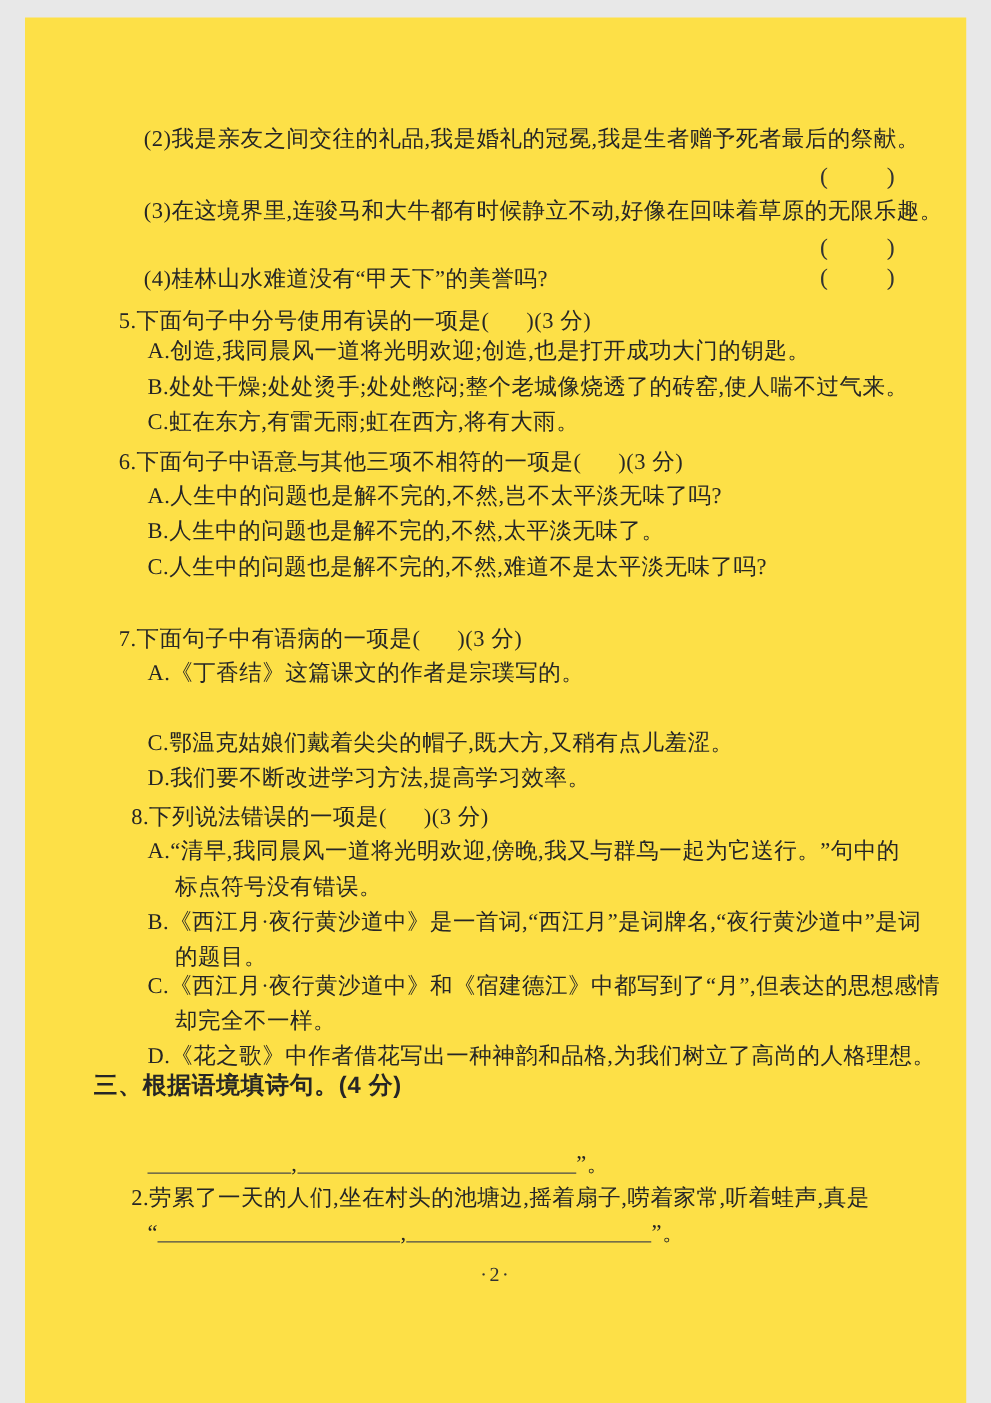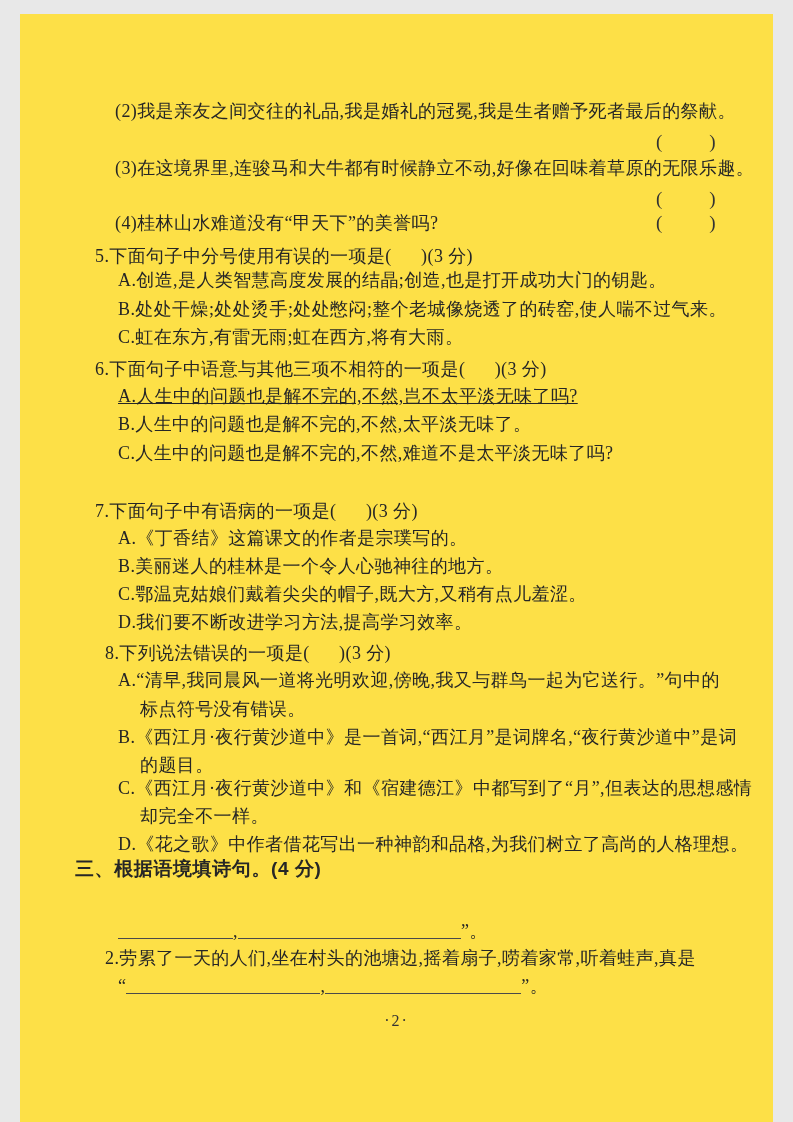--- a/index.html
+++ b/index.html
@@ -59,32 +59,31 @@
   <div class="row" style="top:86px;left:95px;">(2)我是亲友之间交往的礼品,我是婚礼的冠冕,我是生者赠予死者最后的祭献。</div>
   <div class="row parens" style="top:117px;left:636px;">(        )</div>
 
   <div class="row" style="top:143px;left:95px;">(3)在这境界里,连骏马和大牛都有时候静立不动,好像在回味着草原的无限乐趣。</div>
   <div class="row parens" style="top:174px;left:636px;">(        )</div>
 
   <div class="row" style="top:198px;left:95px;">(4)桂林山水难道没有“甲天下”的美誉吗?</div>
   <div class="row parens" style="top:198px;left:636px;">(        )</div>
 
   <div class="row stem" style="top:231px;left:75px;">5.下面句子中分号使用有误的一项是(      )(3 分)</div>
-  <div class="row" style="top:255px;left:98px;">A.创造,是人类智慧高度发展的结晶;创造,也是打开成功大门的钥匙。</div>
+  <div class="row" style="top:255px;left:98px;">A.创造,我同晨风一道将光明欢迎;创造,也是打开成功大门的钥匙。</div>
   <div class="row" style="top:284px;left:98px;">B.处处干燥;处处烫手;处处憋闷;整个老城像烧透了的砖窑,使人喘不过气来。</div>
   <div class="row" style="top:312px;left:98px;">C.虹在东方,有雷无雨;虹在西方,将有大雨。</div>
 
   <div class="row stem" style="top:344px;left:75px;">6.下面句子中语意与其他三项不相符的一项是(      )(3 分)</div>
-  <div class="row" style="top:371px;left:98px;text-decoration:underline;">A.人生中的问题也是解不完的,不然,岂不太平淡无味了吗?</div>
+  <div class="row" style="top:371px;left:98px;">A.人生中的问题也是解不完的,不然,岂不太平淡无味了吗?</div>
   <div class="row" style="top:399px;left:98px;">B.人生中的问题也是解不完的,不然,太平淡无味了。</div>
   <div class="row" style="top:428px;left:98px;">C.人生中的问题也是解不完的,不然,难道不是太平淡无味了吗?</div>
 
   <div class="row stem" style="top:486px;left:75px;">7.下面句子中有语病的一项是(      )(3 分)</div>
   <div class="row" style="top:513px;left:98px;">A.《丁香结》这篇课文的作者是宗璞写的。</div>
-  <div class="row" style="top:541px;left:98px;">B.美丽迷人的桂林是一个令人心驰神往的地方。</div>
   <div class="row" style="top:569px;left:98px;">C.鄂温克姑娘们戴着尖尖的帽子,既大方,又稍有点儿羞涩。</div>
   <div class="row" style="top:597px;left:98px;">D.我们要不断改进学习方法,提高学习效率。</div>
 
   <div class="row stem" style="top:628px;left:85px;">8.下列说法错误的一项是(      )(3 分)</div>
   <div class="row" style="top:655px;left:98px;">A.“清早,我同晨风一道将光明欢迎,傍晚,我又与群鸟一起为它送行。”句中的</div>
   <div class="row" style="top:684px;left:120px;">标点符号没有错误。</div>
   <div class="row" style="top:712px;left:98px;">B.《西江月·夜行黄沙道中》是一首词,“西江月”是词牌名,“夜行黄沙道中”是词</div>
   <div class="row" style="top:740px;left:120px;">的题目。</div>
   <div class="row" style="top:763px;left:98px;">C.《西江月·夜行黄沙道中》和《宿建德江》中都写到了“月”,但表达的思想感情</div>
   <div class="row" style="top:791px;left:120px;">却完全不一样。</div>

